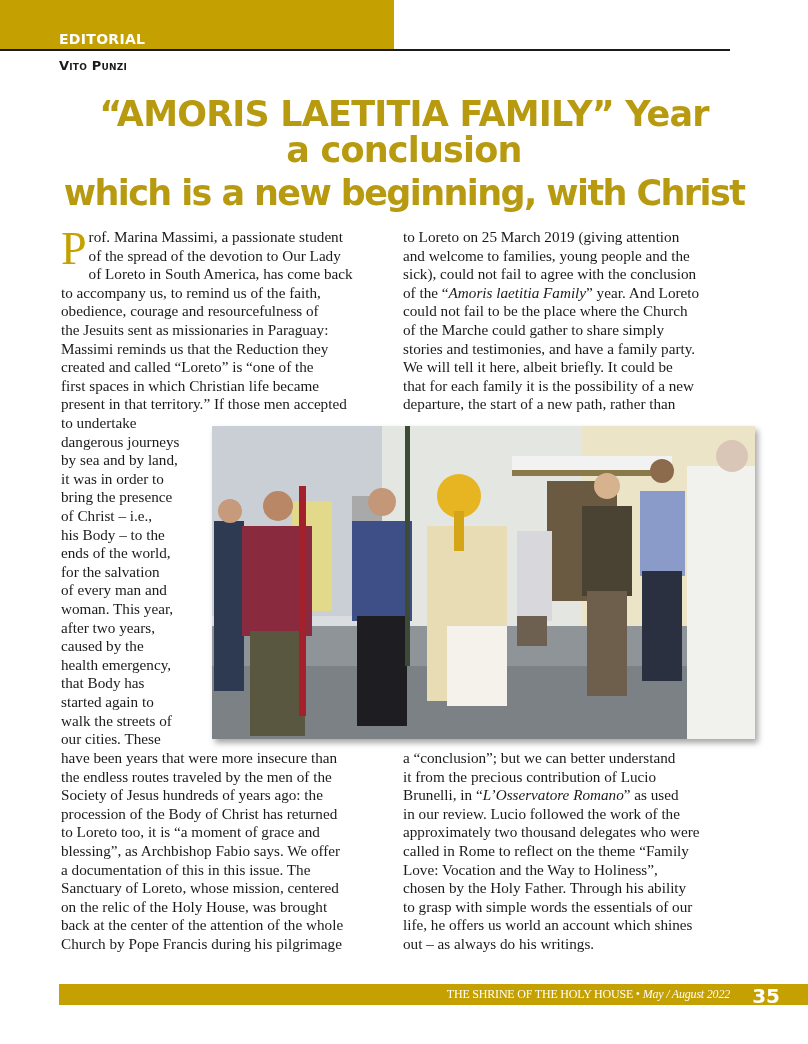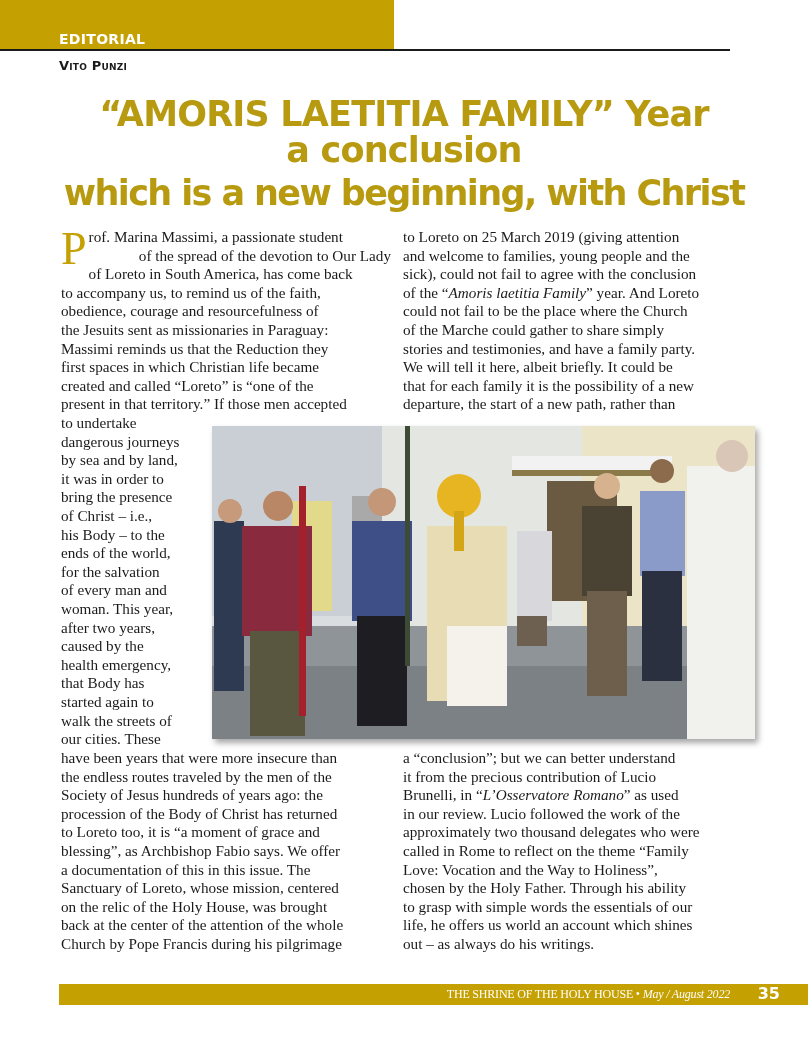--- a/index.html
+++ b/index.html
@@ -14,30 +14,30 @@
   .title .l3 { letter-spacing: -1.6px; margin-top: 7px; }
 
   .body-text { font-size: 15.2px; line-height: 18.6px; color: #1a1a1a; }
   .col-left-top { position: absolute; left: 61px; top: 228px; width: 330px; }
   .col-left-narrow { position: absolute; left: 61px; top: 414px; width: 150px; }
   .col-left-bottom { position: absolute; left: 61px; top: 749px; width: 330px; }
   .col-right-top { position: absolute; left: 403px; top: 228px; width: 350px; }
   .col-right-bottom { position: absolute; left: 403px; top: 749px; width: 350px; }
   .line { white-space: nowrap; display: block; }
   .dropcap { float: left; font-size: 46px; line-height: 38px; color: #C4A000; margin: 2px 2px 0 0; }
-  .ind { padding-left: 12px; text-align: right; }
+  .ind { padding-left: 12px; }
   em { font-style: italic; }
 
   .photo { position: absolute; left: 212px; top: 426px; width: 543px; height: 313px; box-shadow: 3px 4px 6px rgba(0,0,0,0.35); overflow: hidden; background: #b9c2c9; }
   .photo svg { display: block; }
 
   .footer-bar { position: absolute; left: 59px; top: 984px; width: 749px; height: 21px; background: #C4A000; }
   .footer-text { position: absolute; right: 78px; top: 3px; font-family: Liberation Serif, serif; font-size: 12px; color: #ffffff; letter-spacing: -0.2px; }
   .footer-text em { font-style: italic; }
-  .page-num { position: absolute; right: 28px; top: 0px; font-family: "DejaVu Sans", "Liberation Sans", sans-serif; font-weight: bold; font-size: 16px; color: #ffffff; }
+  .page-num { position: absolute; right: 28px; top: 0px; font-family: "DejaVu Sans", "Liberation Sans", sans-serif; font-weight: bold; font-size: 20px; color: #ffffff; }
 </style>
 </head>
 <body>
 
 <div class="hdr-block"></div>
 <div class="hdr-label">EDITORIAL</div>
 <div class="hdr-rule"></div>
 <div class="author">Vito Punzi</div>
 
 <div class="title">
@@ -48,22 +48,22 @@
 
 <div class="col-left-top body-text">
   <span class="dropcap">P</span>
   <span class="line">rof. Marina Massimi, a passionate student</span>
   <span class="line ind">of the spread of the devotion to Our Lady</span>
   <span class="line">of Loreto in South America, has come back</span>
   <span class="line">to accompany us, to remind us of the faith,</span>
   <span class="line">obedience, courage and resourcefulness of</span>
   <span class="line">the Jesuits sent as missionaries in Paraguay:</span>
   <span class="line">Massimi reminds us that the Reduction they</span>
+  <span class="line">created and called “Loreto” is “one of the</span>
   <span class="line">first spaces in which Christian life became</span>
-  <span class="line">created and called “Loreto” is “one of the</span>
   <span class="line">present in that territory.” If those men accepted</span>
 </div>
 
 <div class="col-left-narrow body-text">
   <span class="line">to undertake</span>
   <span class="line">dangerous journeys</span>
   <span class="line">by sea and by land,</span>
   <span class="line">it was in order to</span>
   <span class="line">bring the presence</span>
   <span class="line">of Christ – i.e.,</span>

